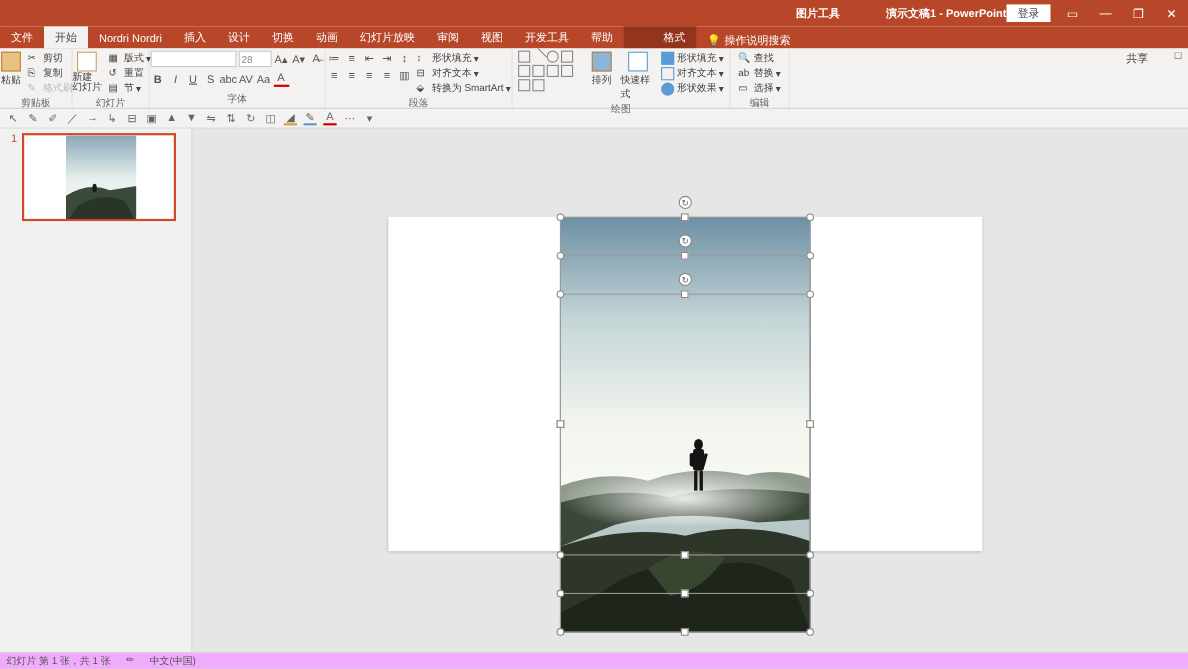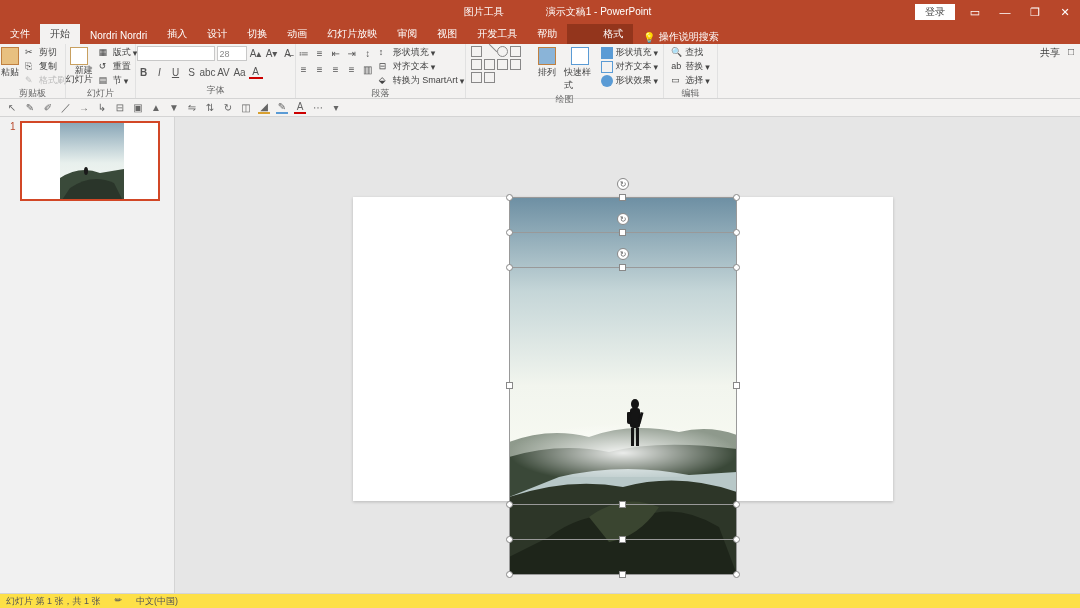--- a/index.html
+++ b/index.html
@@ -1,18 +1,18 @@
 <!DOCTYPE html>
 <html><head>
 <meta charset="utf-8">
 <style>
 * { margin:0; padding:0; box-sizing:border-box; font-family:"Microsoft YaHei","Segoe UI",sans-serif; user-select:none; }
 html,body { width:1080px; height:608px; overflow:hidden; background:#e6e6e6; }
 .titlebar { height:24px; background:#b8472a; color:#fff; font-size:10px; display:flex; align-items:center; }
-.titlebar .center { flex:1; text-align:center; display:flex; justify-content:center; gap:42px; }
+.titlebar .center { flex:1; text-align:center; display:flex; justify-content:flex-end; gap:42px;font-weight:bold; }
 .titlebar .ctx { color:#fff; }
 .titlebar .doc { color:#fff; }
 .titlebar .right { display:flex; align-items:center; gap:0; }
 .titlebar .login { background:#fff; color:#444; padding:1px 10px; font-size:10px; margin-right:5px; }
 .winbtn { width:30px; height:24px; display:flex; align-items:center; justify-content:center; color:#fff; font-size:11px; }
 .tabbar { height:20px; background:#b8472a; display:flex; align-items:flex-end; font-size:10px; }
 .tab { padding:3px 10px; color:#fff; }
 .tab.active { background:#f3f2f1; color:#444; }
 .tab.ctx { color:#fff;padding-left:36px; }
 .tell { color:#fff; margin-left:10px; display:flex; align-items:center; gap:3px; }
@@ -24,38 +24,38 @@
 .bigbtn .ic { width:18px; height:18px; background:#d8a060; border:1px solid #c08040; }
 .smallcol { display:flex; flex-direction:column; gap:1px; }
 .smallrow { display:flex; align-items:center; gap:2px; font-size:9px; color:#444; white-space:nowrap; }
 .ic-sm { width:12px; height:12px; display:inline-block; }
 .fontbox { display:flex; flex-direction:column; gap:2px; }
 .frow { display:flex; gap:2px; align-items:center; }
 .combo { height:15px; border:1px solid #c8c8c8; background:#fff; font-size:9px; padding:0 2px; display:flex; align-items:center; color:#888; }
 .fbtn { width:14px; height:14px; display:flex; align-items:center; justify-content:center; font-size:10px; color:#555; }
 .shapes-gal { width:70px; display:flex; flex-wrap:wrap; gap:2px; }
 .shapes-gal span { width:11px; height:11px; border:1px solid #888; }
-.share { position:absolute; right:6px; top:2px; font-size:10px; color:#444; display:flex; gap:8px;}
+.share { position:absolute; right:6px; top:2px; font-size:10px; color:#444; display:flex; gap:24px;}
 .qat { height:18px; background:#f3f2f1; border-bottom:1px solid #d4d4d4; display:flex; align-items:center; gap:6px; padding:0 6px; }
 .qat span { width:12px; height:12px; display:flex; align-items:center; justify-content:center; font-size:10px; color:#666; }
 .workspace { position:absolute; top:117px; bottom:15px; left:0; right:0; display:flex; background:#e6e6e6; }
 .thumbs { width:175px; background:#f1f1f1; border-right:1px solid #d4d4d4; padding:4px 10px; }
 .thumb-wrap { display:flex; gap:4px; }
 .thumb-num { font-size:10px; color:#b8472a; }
 .thumb { width:140px; height:80px; border:2px solid #d24726; background:#fff; position:relative; overflow:hidden; }
 .thumb .timg { position:absolute; left:38px; top:0; width:64px; height:80px; }
 .canvas-area { flex:1; position:relative; overflow:hidden; }
 .slide { position:absolute; left:178px; top:80px; width:540px; height:304px; background:#fff; box-shadow:0 1px 3px rgba(0,0,0,.2); }
 .picture { position:absolute; left:334px; top:80px; width:228px; height:378px; }
 .sel { position:absolute; border:1px solid #999; }
 .handle { width:7px; height:7px; background:#fff; border:1px solid #888; border-radius:50%; position:absolute; }
 .handle.sq { border-radius:0; }
 .rot { width:12px; height:12px; border:1px solid #888; border-radius:50%; background:#fff; position:absolute; left:50%; transform:translateX(-50%); display:flex; align-items:center; justify-content:center; font-size:8px; color:#666;}
 .rot::after{content:"↻";}
-.statusbar { position:absolute; bottom:0; left:0; right:0; height:15px; background:#fde047; border-top:1px solid #d4d4d4; display:flex; align-items:center; font-size:9px; color:#555; padding:0 6px; justify-content:space-between;}
+.statusbar { position:absolute; bottom:0; left:0; right:0; height:15px; background:#f0abfc; border-top:1px solid #d4d4d4; display:flex; align-items:center; font-size:9px; color:#555; padding:0 6px; justify-content:space-between;}
 .statusbar .sright { display:flex; align-items:center; gap:8px; }
 .viewbtn { width:16px; height:12px; border:1px solid #aaa; }
 .zoom-slider { width:80px; height:3px; background:#ccc; position:relative; }
 .zoom-slider .zthumb { position:absolute; top:-3px; left:55px; width:5px; height:9px; background:#888; }
 svg.scene { width:100%; height:100%; display:block; }
 </style>
 </head>
 <body>
 
 <div class="titlebar">
@@ -120,21 +120,21 @@
           </div>
       </div>
     </div>
     <div class="lbl">剪贴板</div>
   </div>
 
   <div class="rgroup" style="width:70px">
     <div class="body">
       <div class="bigbtn">
         <span class="ic" style="background:#fff;border-color:#c8a060"></span>
-        <span style="white-space:pre;text-align:right;line-height:1">新建
+        <span style="white-space:pre;text-align:left;line-height:1">新建
 幻灯片</span>
       </div>
       <div class="smallcol">
         <div class="smallrow"><span class="ic-sm">▦</span><span>版式</span>▾</div>
         <div class="smallrow">
             <span class="ic-sm">↺</span>
             <span>重置</span>
           </div>
         <div class="smallrow"><span class="ic-sm">▤</span><span>节</span>▾</div>
       </div>

